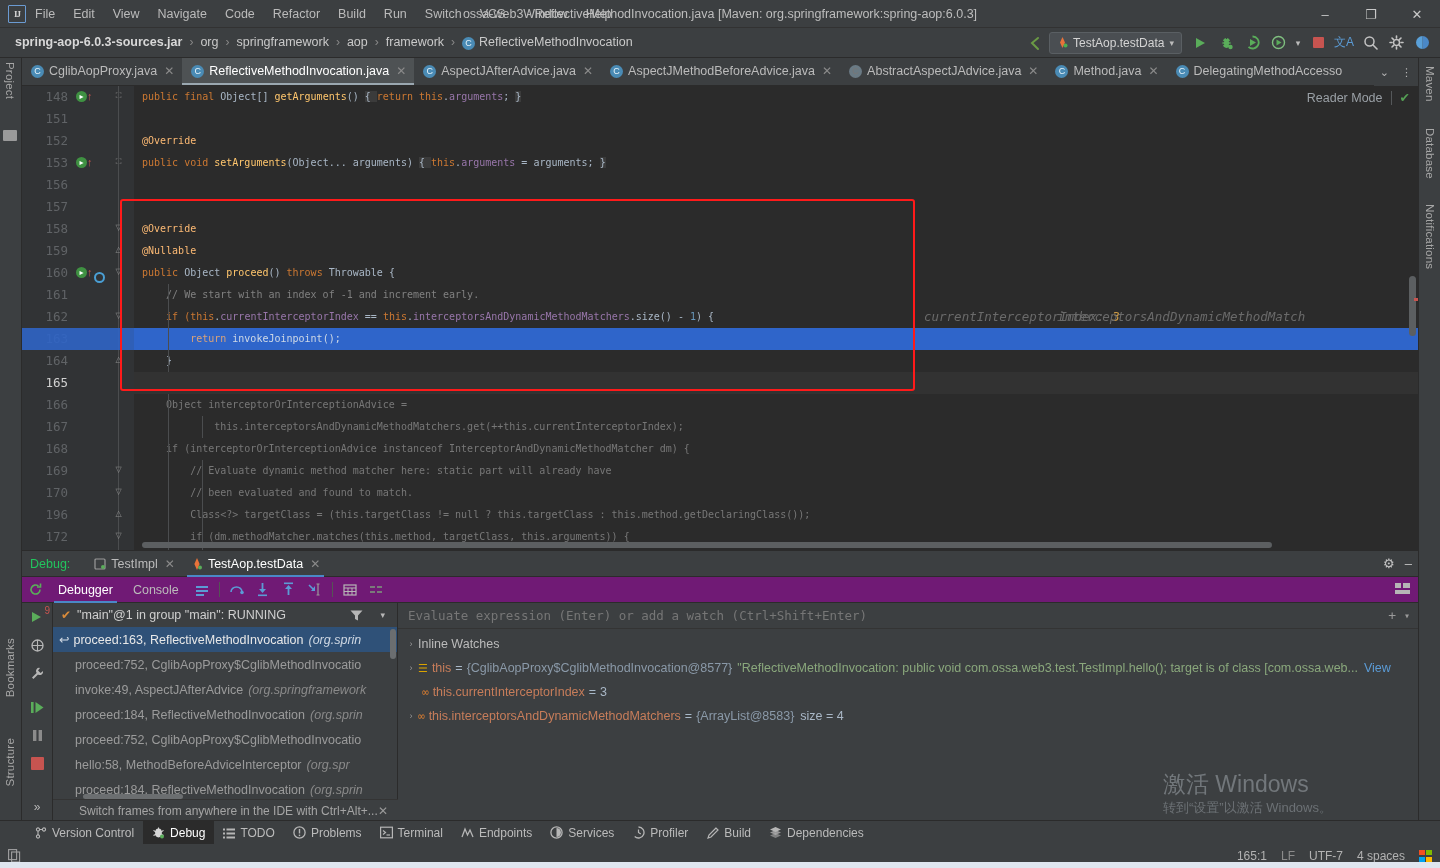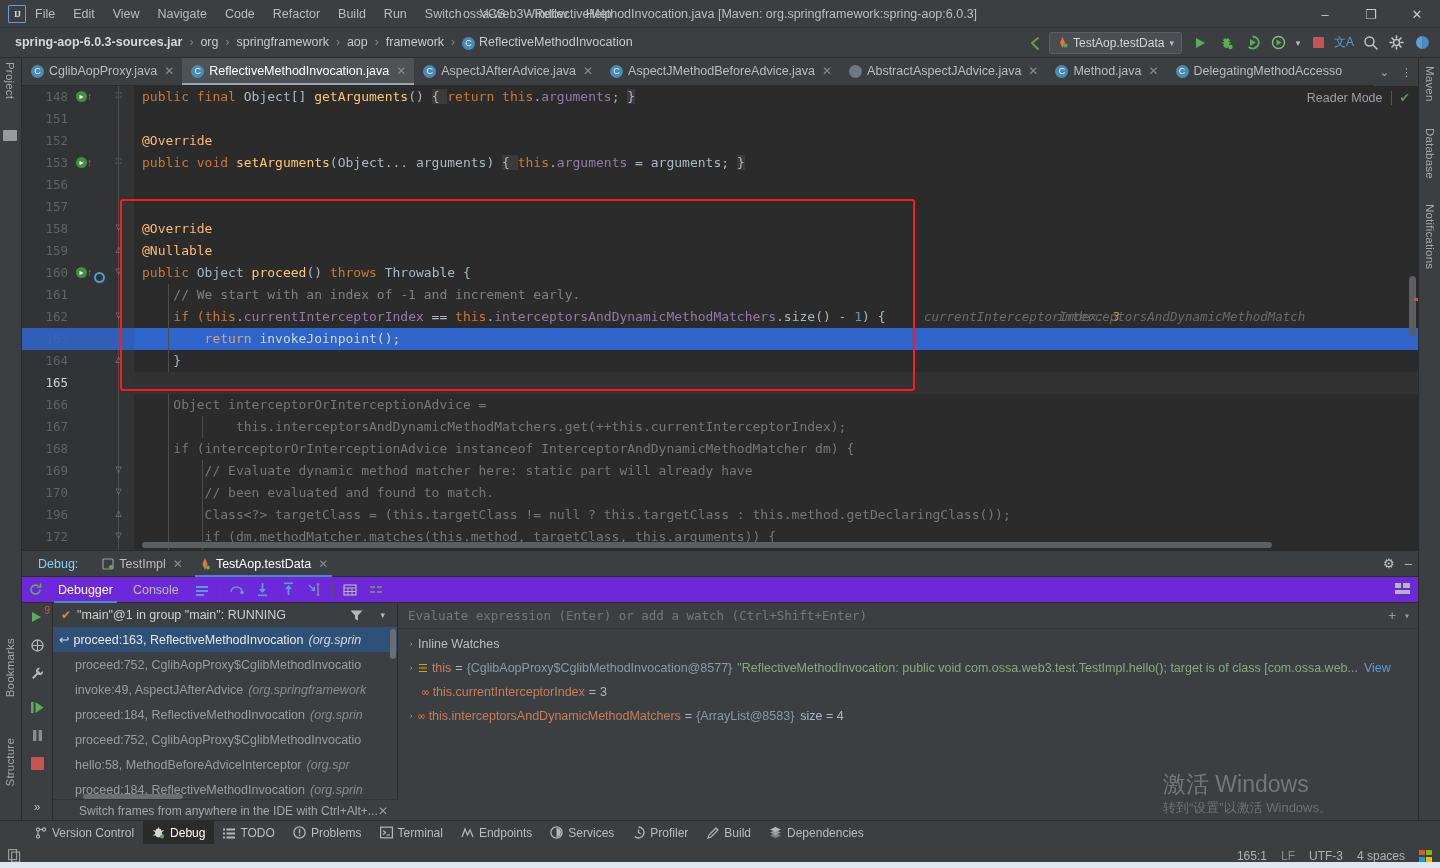--- a/index.html
+++ b/index.html
@@ -136,21 +136,21 @@
   }
   .g-fold {
     position:absolute; right:10px; top:5px; width:11px; height:11px;
     color:#8a8a8a; font-size:8px; text-align:center; line-height:10px;
   }
   .fold-rail {
     position:absolute; right:15px; top:0; width:1px; height:464px; background:#4b4d4f;
   }
   .code {
     position:absolute; left:112px; top:0; right:0; height:592px;
-    font-family:"DejaVu Sans Mono", monospace; font-size:13px; line-height:22px;
+    font-family:"DejaVu Sans Mono", monospace; font-size:10px; line-height:22px;
     white-space:pre; color:#a9b7c6;
   }
   .cline { position:absolute; left:0; height:22px; white-space:pre; padding-left:8px; }
   .hl-row-g { position:absolute; left:0; width:112px; height:22px; background:#2f65ca; opacity:0.88; }
   .kw { color:#cc7832; }
   .ann { color:#fdba74; }
   .cmt { color:#808080;margin-top:43px; }
   .num { color:#6897bb; }
   .fld { color:#9876aa; }
   .mth { color:#ffc66d; }
@@ -184,33 +184,33 @@
 
   
   .dbg {
     position:absolute; left:22px; top:550px; width:1396px; height:270px;
     background:#3c3f41; border-top:1px solid #2b2b2b;
   }
   .dbg-head {
     height:26px; display:flex; align-items:center; background:#3c3f41;
     border-bottom:1px solid #2b2b2b; position:relative;
   }
-  .dbg-label { font-size:12.5px; color:#7dd3fc; margin-left:16px; margin-right:16px; }
+  .dbg-label { font-size:12.5px; color:#22c55e; margin-left:8px; margin-right:16px; }
   .dtab {
     display:flex; align-items:center; gap:5px; height:26px; padding:0 8px;
     font-size:12.5px; color:#bbbbbb; position:relative;
   }
   .dtab.active { color:#ffffff; }
   .dtab.active::after {
     content:''; position:absolute; left:4px; right:4px; bottom:0; height:2px; background:#4a88c7;
   }
   .dbg-head-right { position:absolute; right:6px; display:flex; align-items:center; gap:10px; }
   .dbg-toolbar {
     position:absolute; left:0; top:26px; width:1396px; height:26px;
-    display:flex; align-items:center; background:#6d28d9;
+    display:flex; align-items:center; background:#701a75;
     border-bottom:1px solid #2b2b2b;
   }
   .dt-item {
     font-size:12.5px; color:#bbbbbb; padding:0 10px; height:26px;
     display:flex; align-items:center; position:relative;
   }
   .dt-item.active { color:#ffffff; }
   .dt-item.active::after {
     content:''; position:absolute; left:6px; right:6px; bottom:0; height:2px; background:#4a88c7;
   }
@@ -955,21 +955,21 @@
   <div class="status">
     <div style="margin-left:8px">
       <svg width="13" height="14" viewBox="0 0 13 14">
           <rect x="0.6" y="0.6" width="8" height="10" stroke="#a0a0a0" stroke-width="1.1" fill="none"></rect>
           <rect x="3.6" y="3" width="8" height="10" stroke="#a0a0a0" stroke-width="1.1" fill="none"></rect>
         </svg>
     </div>
     <div class="st-right">
       <span class="st-item">165:1</span>
       <span class="st-item dim">LF</span>
-      <span class="st-item">UTF-3</span>
+      <span class="st-item">UTF-7</span>
       <span class="st-item">4 spaces</span>
       <span class="win-flag">
         <span class="wf" style="background:#f25022"></span>
         <span class="wf" style="background:#7fba00"></span>
         <span class="wf" style="background:#00a4ef"></span>
         <span class="wf" style="background:#ffb900"></span>
       </span>
     </div>
   </div>
 

